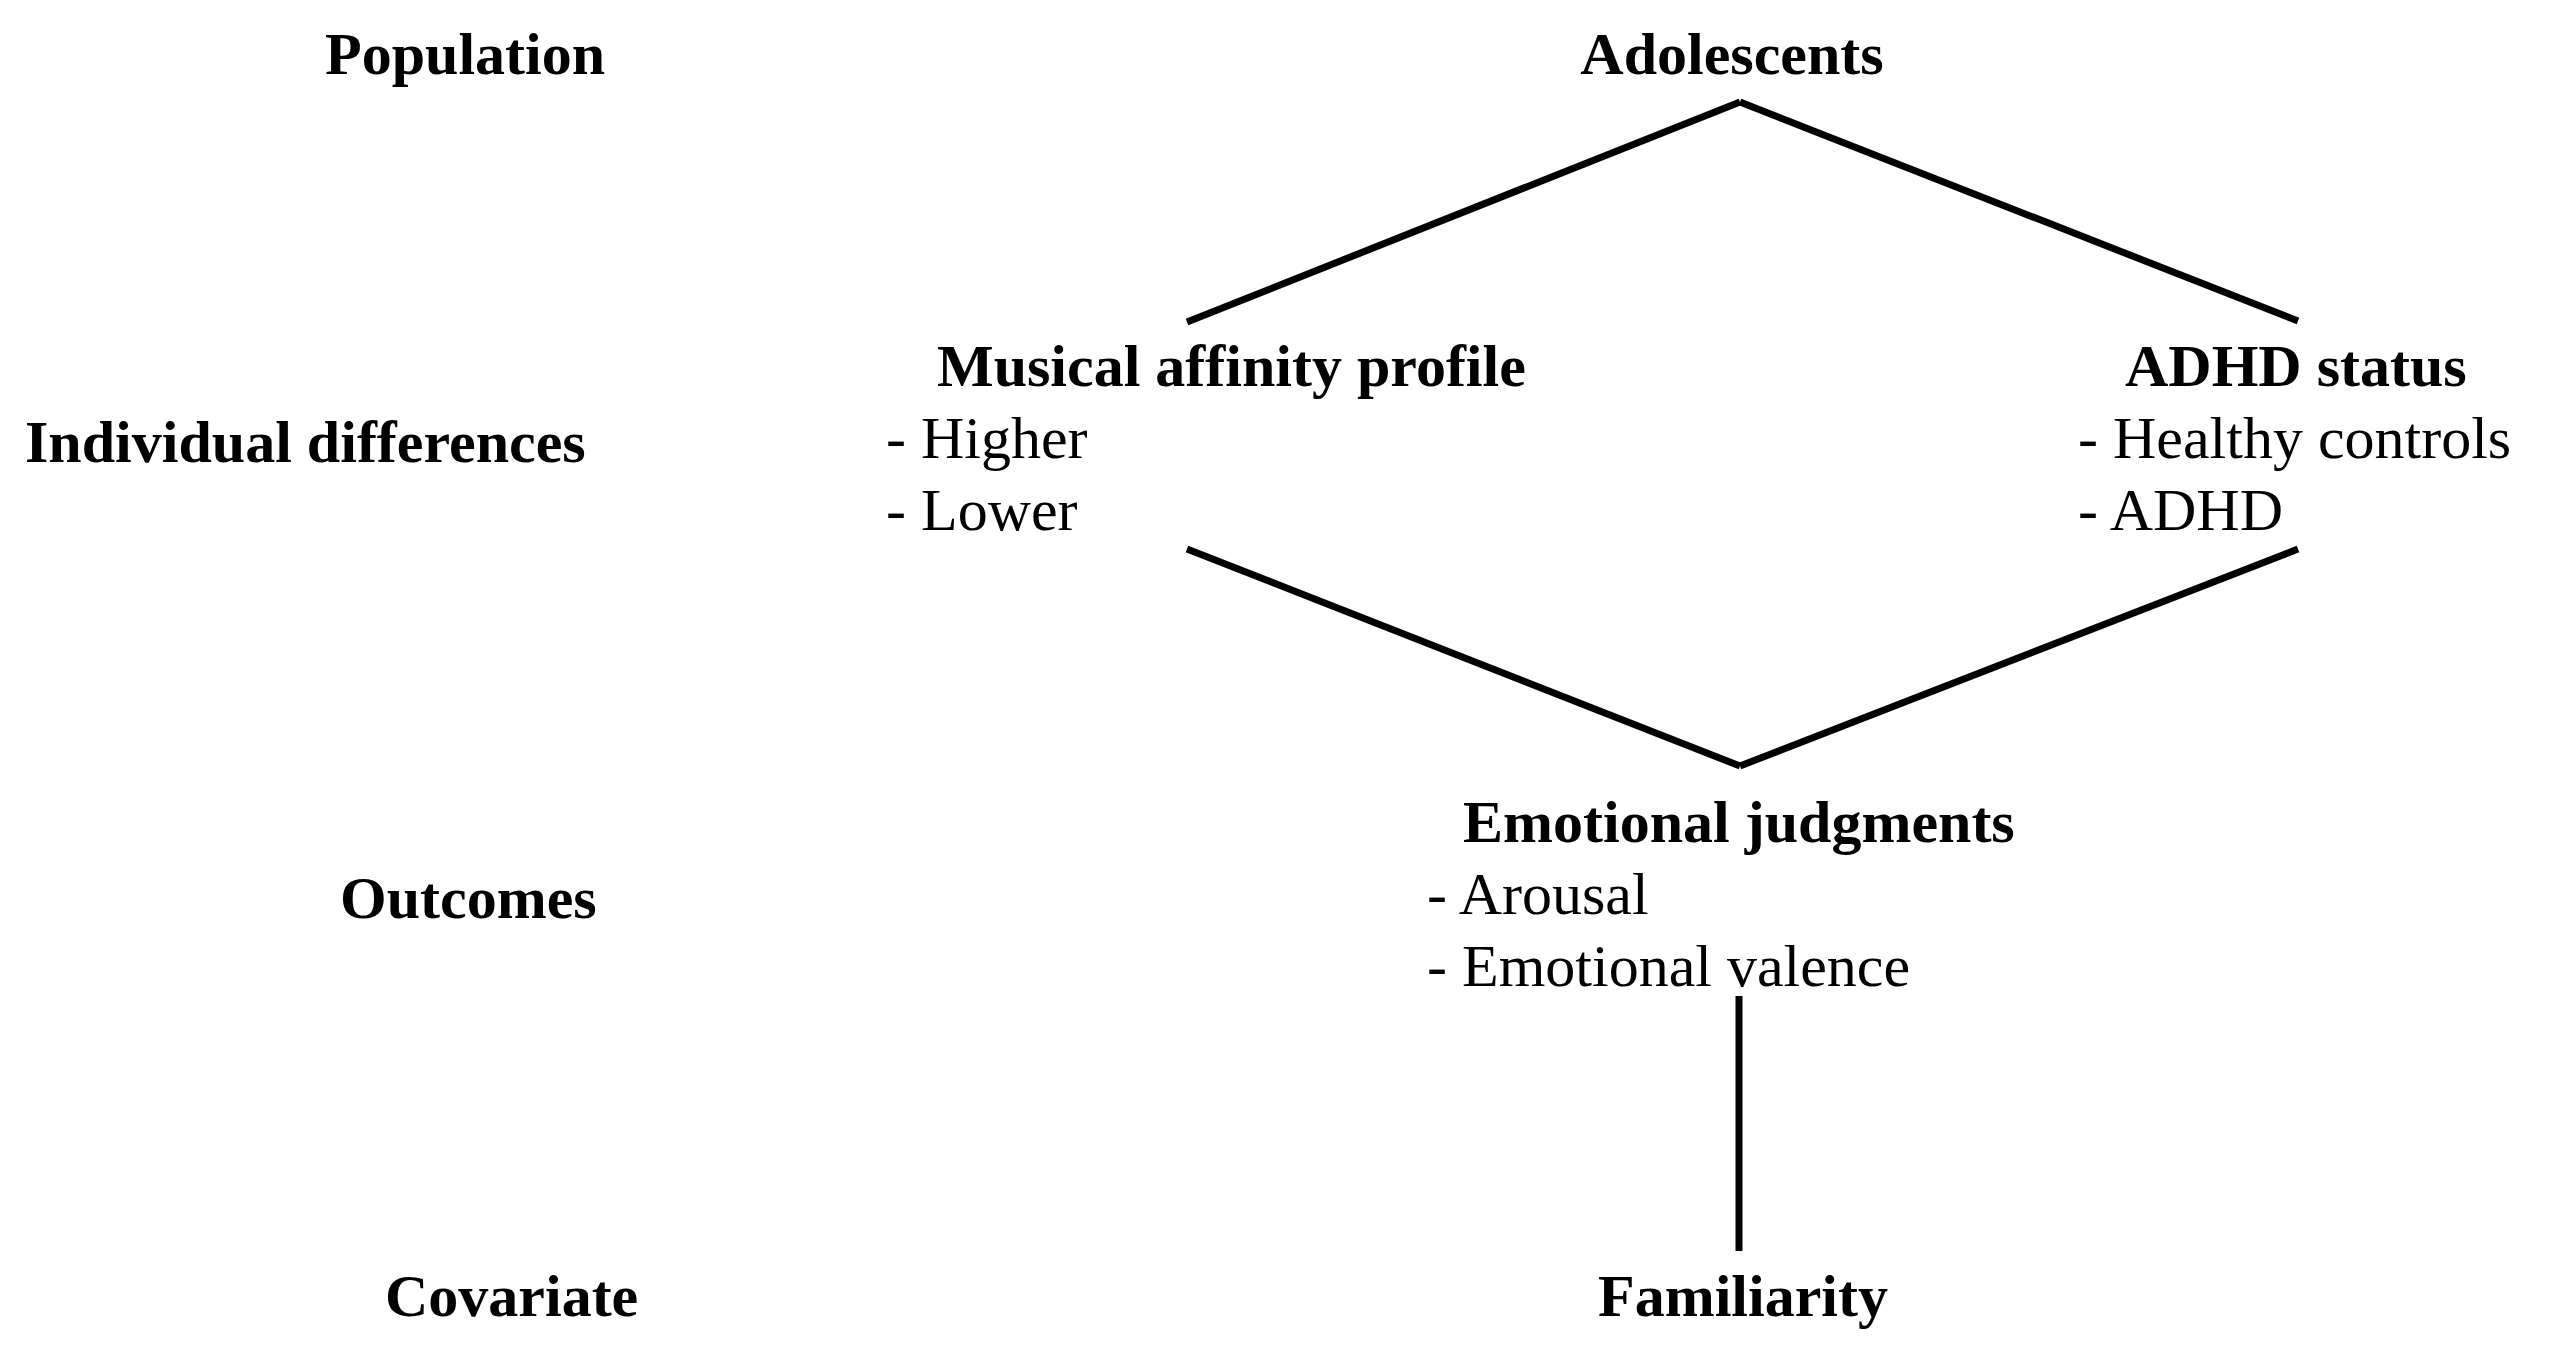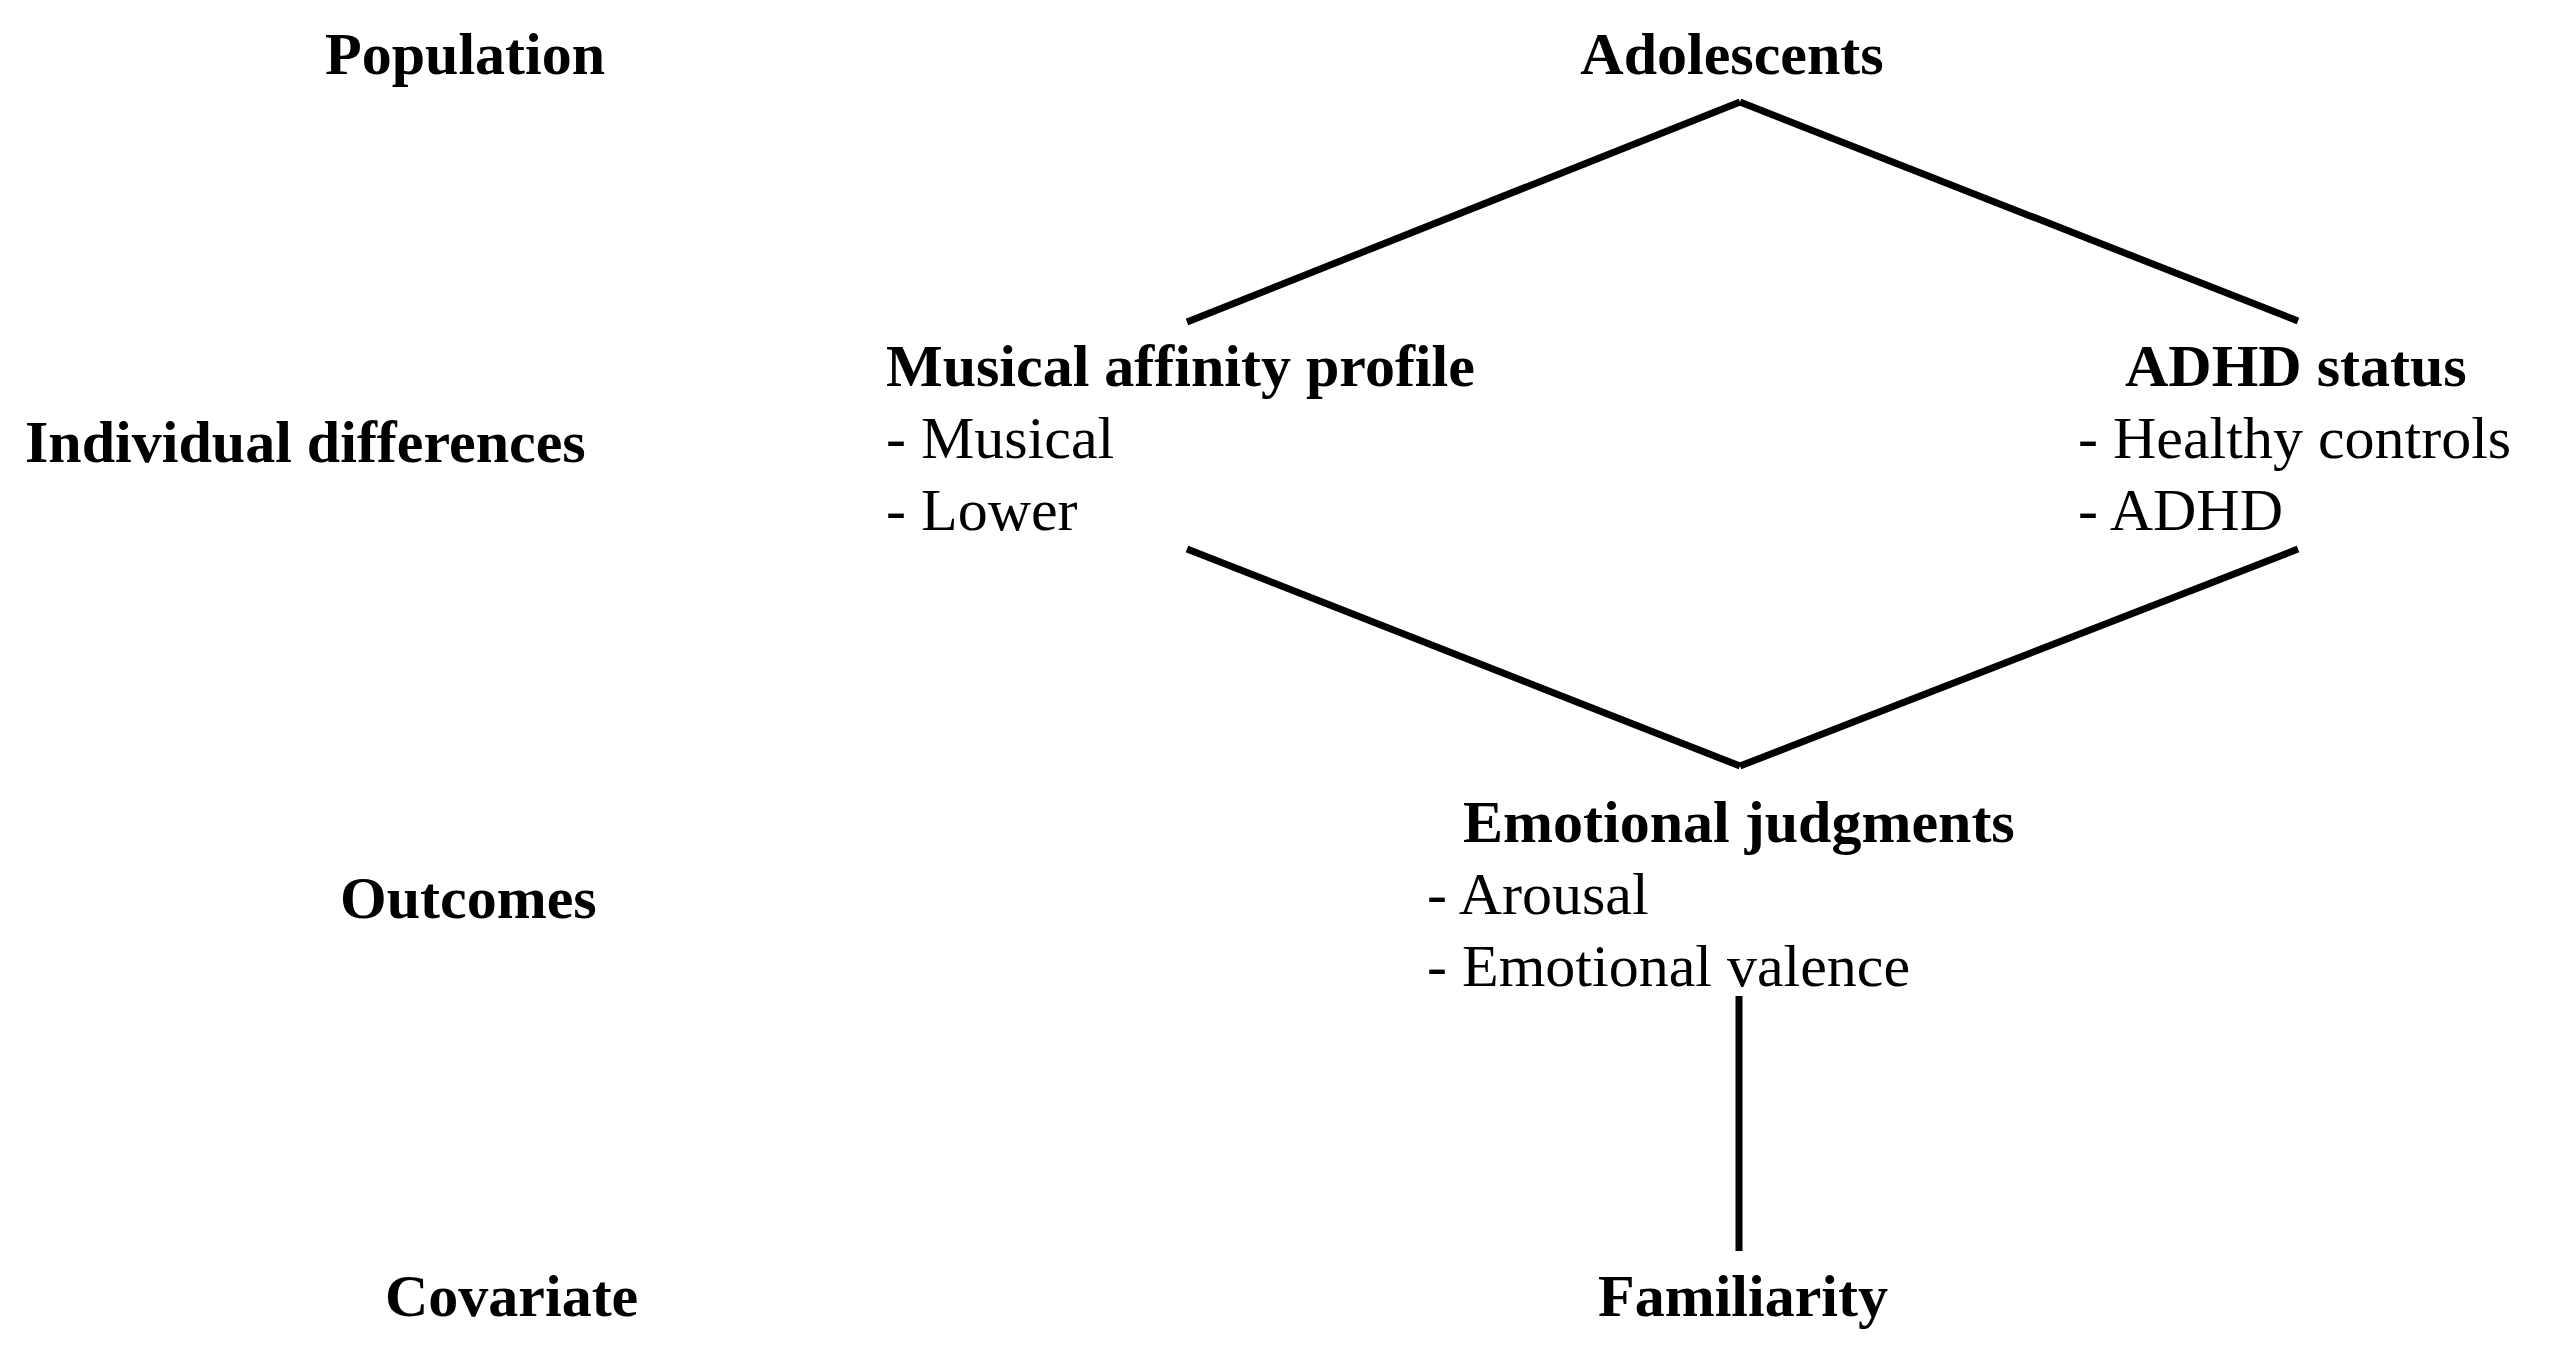--- a/index.html
+++ b/index.html
@@ -56,22 +56,22 @@
   <div class="txt bold" style="left:325px; top:24px">Population</div>
 
   <div class="txt bold" style="left:25px; top:412px">Individual differences</div>
 
   <div class="txt bold" style="left:340px; top:868px">Outcomes</div>
 
   <div class="txt bold" style="left:385px; top:1266px">Covariate</div>
 
   <div class="txt bold centered" style="left:1732px; top:24px">Adolescents</div>
 
-  <div class="txt bold" style="left:886px; top:336px">Musical affinity profile</div>
-  <div class="txt" style="left:886px; top:408px">- Musical</div>
+  <div class="txt bold" style="left:937px; top:336px">Musical affinity profile</div>
+  <div class="txt" style="left:886px; top:408px">- Higher</div>
   <div class="txt" style="left:886px; top:480px">- Lower</div>
 
   <div class="txt bold" style="left:2125px; top:336px">ADHD status</div>
   <div class="txt" style="left:2078px; top:408px">- Healthy controls</div>
   <div class="txt" style="left:2078px; top:480px">- ADHD</div>
 
   <div class="txt bold" style="left:1463px; top:792px">Emotional judgments</div>
   <div class="txt" style="left:1427px; top:864px">- Arousal</div>
   <div class="txt" style="left:1427px; top:936px">- Emotional valence</div>
 

